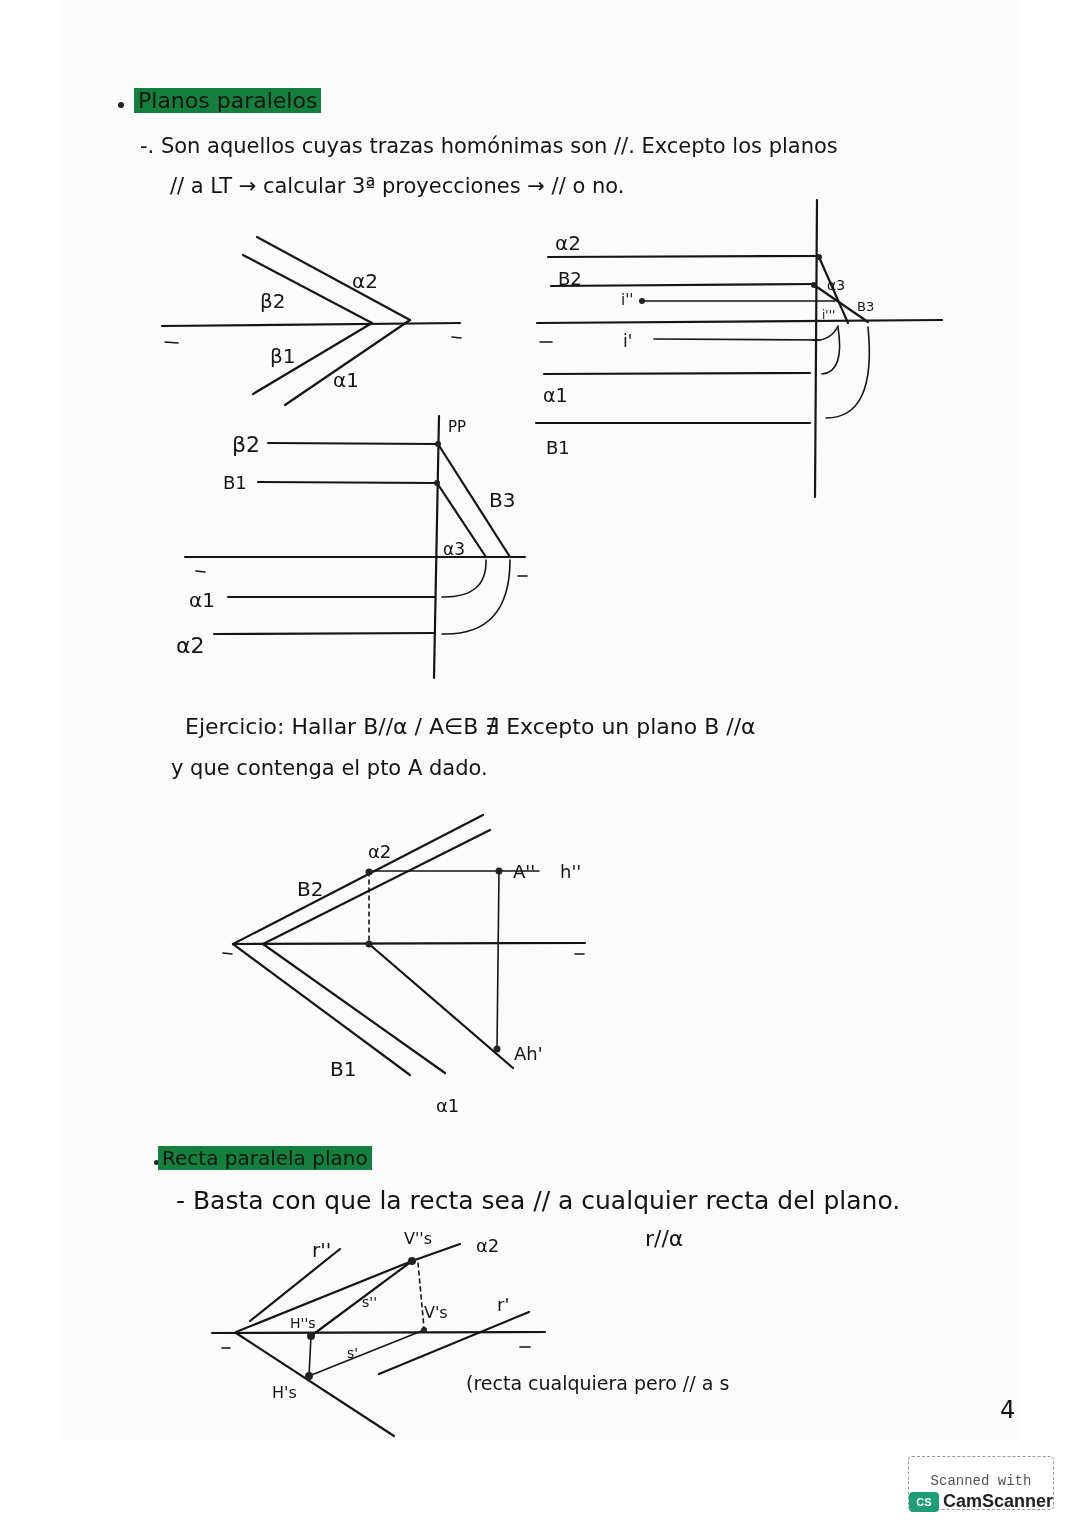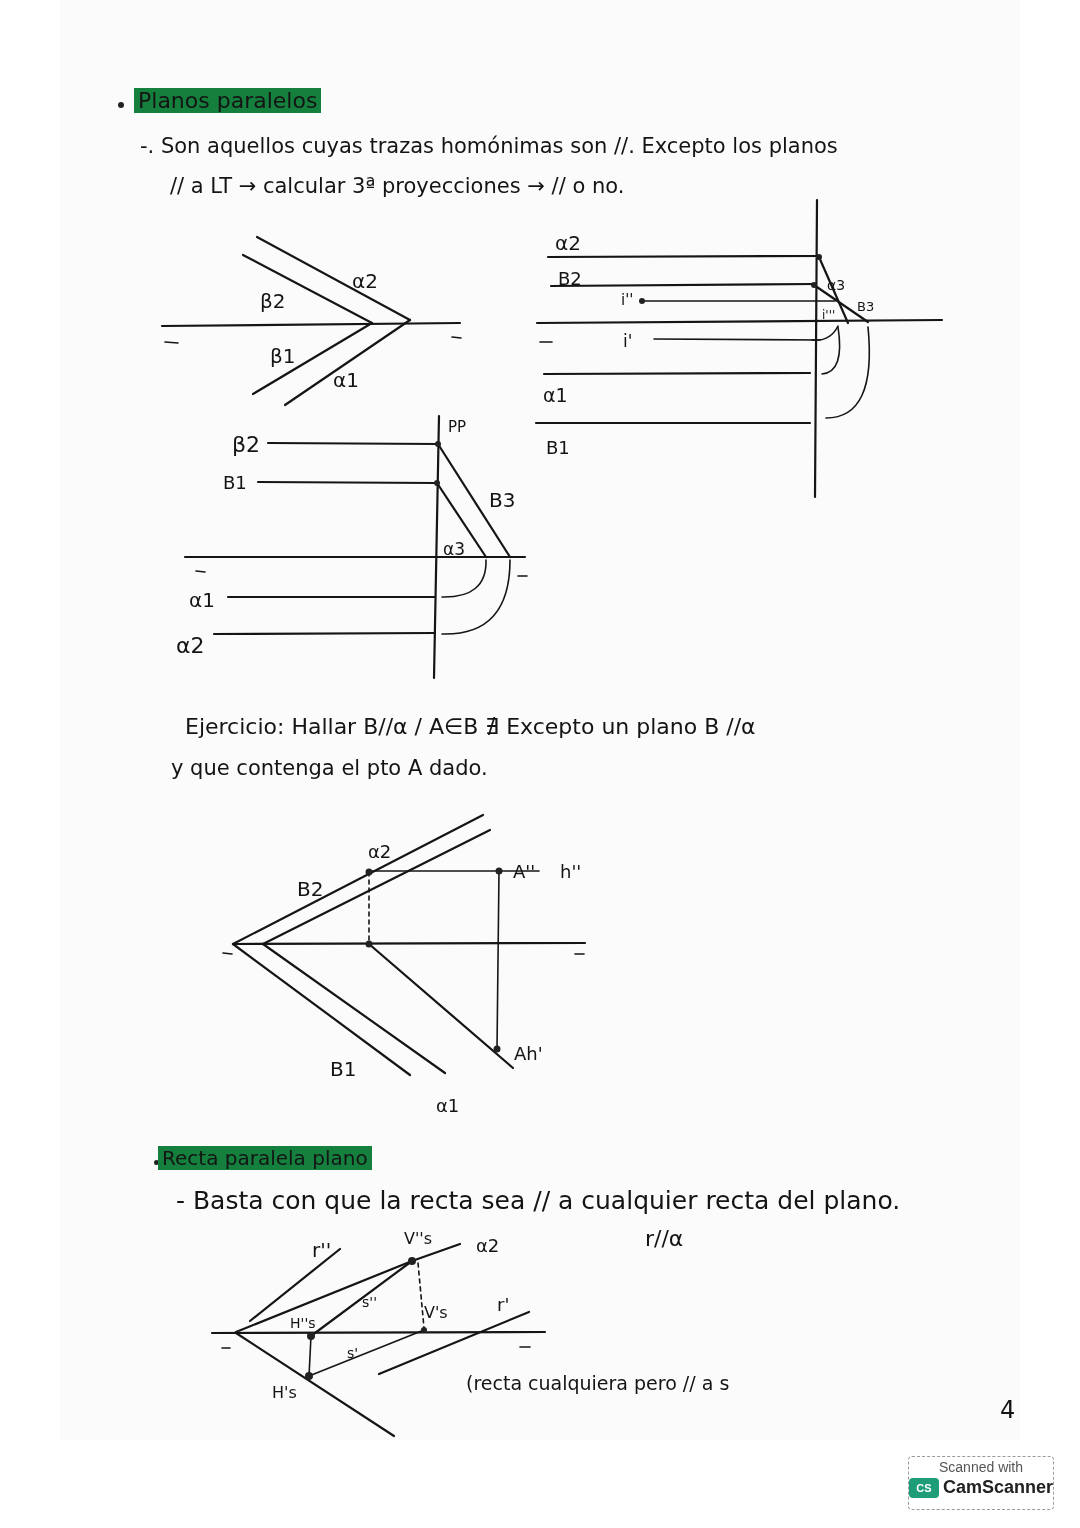--- a/index.html
+++ b/index.html
@@ -20,21 +20,21 @@
   svg line, svg path, svg polyline { stroke:#151515; stroke-width:2.2; fill:none; stroke-linecap:round; }
   svg .thin { stroke-width:1.6; }
   svg .dash { stroke-dasharray:4 4; stroke-width:1.6; }
   svg circle { fill:#222; }
   svg text { font-family:"DejaVu Sans", sans-serif; fill:#141414; }
   .badge {
     position:absolute; left:908px; top:1456px; width:144px; height:52px;
     border:1px dashed #9a9a9a; border-radius:4px; background:#fff;
     text-align:center;
   }
-  .badge .top { font-family:Liberation Sans, sans-serif; font-size:14px; color:#555; margin-top:2px; }
+  .badge .top { font-family:Liberation Mono, monospace; font-size:14px; color:#555; margin-top:16px; }
   .badge .row { display:flex; align-items:center; justify-content:center; margin-top:2px; }
   .badge .cs { width:36px; height:20px; border-radius:4px; background:#1f9c78; color:#fff; font-family:"Liberation Sans", sans-serif; font-weight:bold; font-size:11px; line-height:20px; margin-right:4px; }
   .badge .name { font-family:"Liberation Sans", sans-serif; font-size:18px; font-weight:bold; color:#222; }
 </style>
 </head>
 <body>
 
 <div class="page"></div>
 
 <div class="bullet" style="left:118px;top:102px;"></div>

